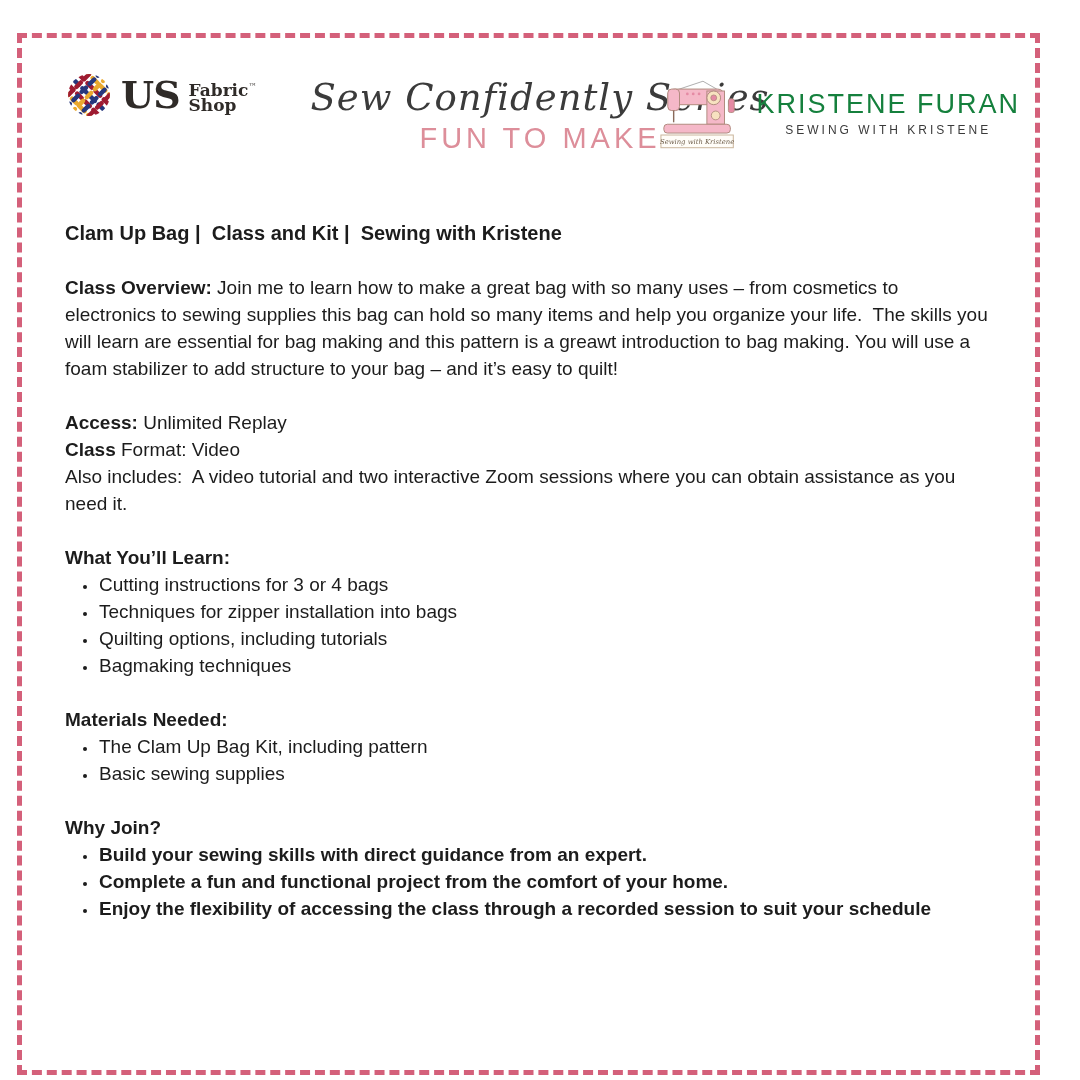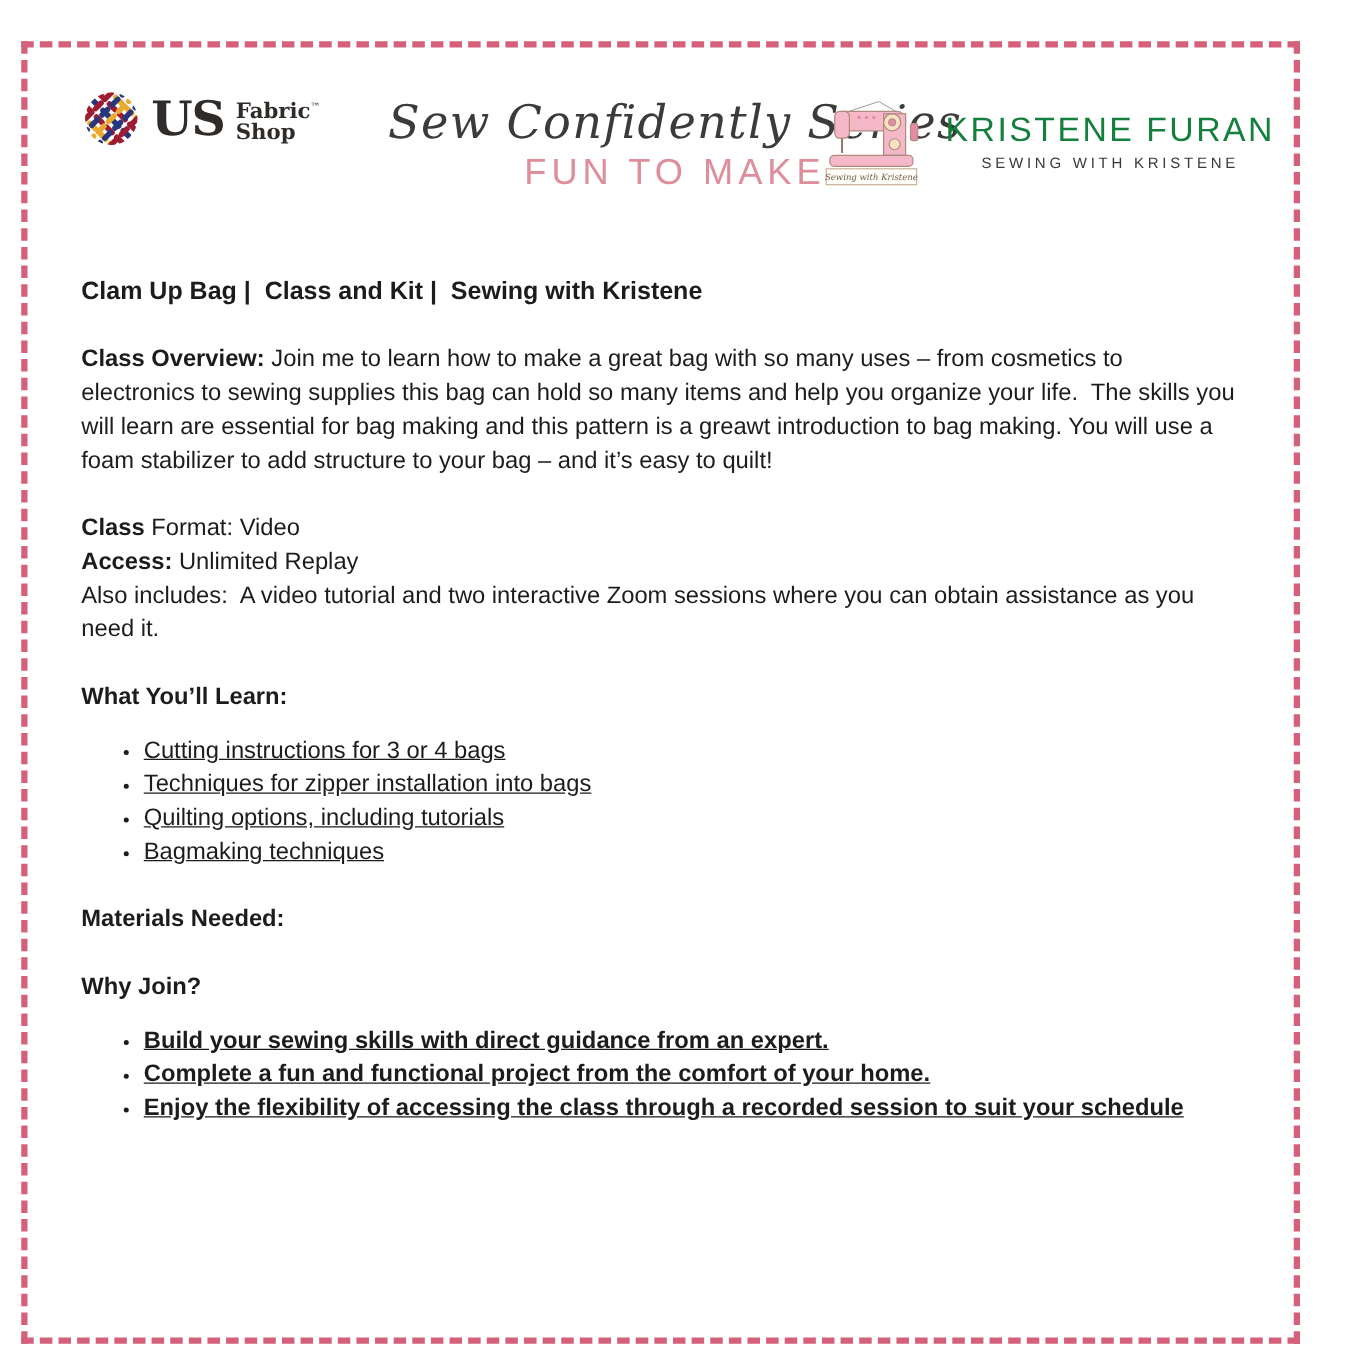--- a/index.html
+++ b/index.html
@@ -44,21 +44,21 @@
   .k-tag  { font-size:12px; line-height:16px; letter-spacing:3px; color:#3a3a3a; margin-top:3px; white-space:nowrap; }
 
   
   .doc { position:absolute; left:65px; top:220px; width:925px; font-size:19px; line-height:27px; }
   .doc p { margin:0; }
   .pw { white-space:pre-wrap; }
   .doc-title { font-weight:700; font-size:20px; }
   .mt { margin-top:27px !important; }
   b, strong { font-weight:700; }
   .line { display:block; }
-  ul { margin:16px; padding-left:33px; list-style:disc;text-decoration:underline; }
+  ul { margin:0; padding-left:33px; list-style:disc; }
   li { padding-left:1px; }
   li::marker { font-size:14px; }
   .bold-list li span { font-weight:700; }
   .section-heading { font-weight:700; }
 </style>
 </head>
 <body>
 
 <div class="canvas">
   <div class="frame"></div>
@@ -122,34 +122,38 @@
       <div class="k-tag">SEWING WITH KRISTENE</div>
     </div>
   </div>
 
   <div class="doc">
     <p class="doc-title"><span class="pw">Clam Up Bag |  Class and Kit |  Sewing with Kristene</span></p>
 
     <p class="mt"><strong class="pw">Class Overview:</strong><span class="pw"> Join me to learn how to make a great bag with so many uses – from cosmetics to electronics to sewing supplies this bag can hold so many items and help you organize your life.  The skills you will learn are essential for bag making and this pattern is a greawt introduction to bag making. You will use a foam stabilizer to add structure to your bag – and it’s easy to quilt!</span></p>
 
     <p class="mt">
+      <span class="line"><strong class="pw">Access:</strong><span class="pw"> Unlimited Replay</span></span>
       <span class="line"><strong class="pw">Class</strong><span class="pw"> Format: Video</span></span>
-      <span class="line"><strong class="pw">Access:</strong><span class="pw"> Unlimited Replay</span></span>
       <span class="line pw">Also includes:  A video tutorial and two interactive Zoom sessions where you can obtain assistance as you need it.</span>
     </p>
 
     <p class="mt section-heading">What You’ll Learn:</p>
     <ul>
       <li><span class="pw">Cutting instructions for 3 or 4 bags</span></li>
       <li><span class="pw">Techniques for zipper installation into bags</span></li>
       <li><span class="pw">Quilting options, including tutorials</span></li>
       <li><span class="pw">Bagmaking techniques</span></li>
     </ul>
 
     <p class="mt section-heading">Materials Needed:</p>
+    <ul>
+      <li><span class="pw">The Clam Up Bag Kit, including pattern</span></li>
+      <li><span class="pw">Basic sewing supplies</span></li>
+    </ul>
 
     <p class="mt section-heading">Why Join?</p>
     <ul class="bold-list">
       <li><span class="pw">Build your sewing skills with direct guidance from an expert.</span></li>
       <li><span class="pw">Complete a fun and functional project from the comfort of your home.</span></li>
       <li><span class="pw">Enjoy the flexibility of accessing the class through a recorded session to suit your schedule</span></li>
     </ul>
   </div>
 </div>
 

